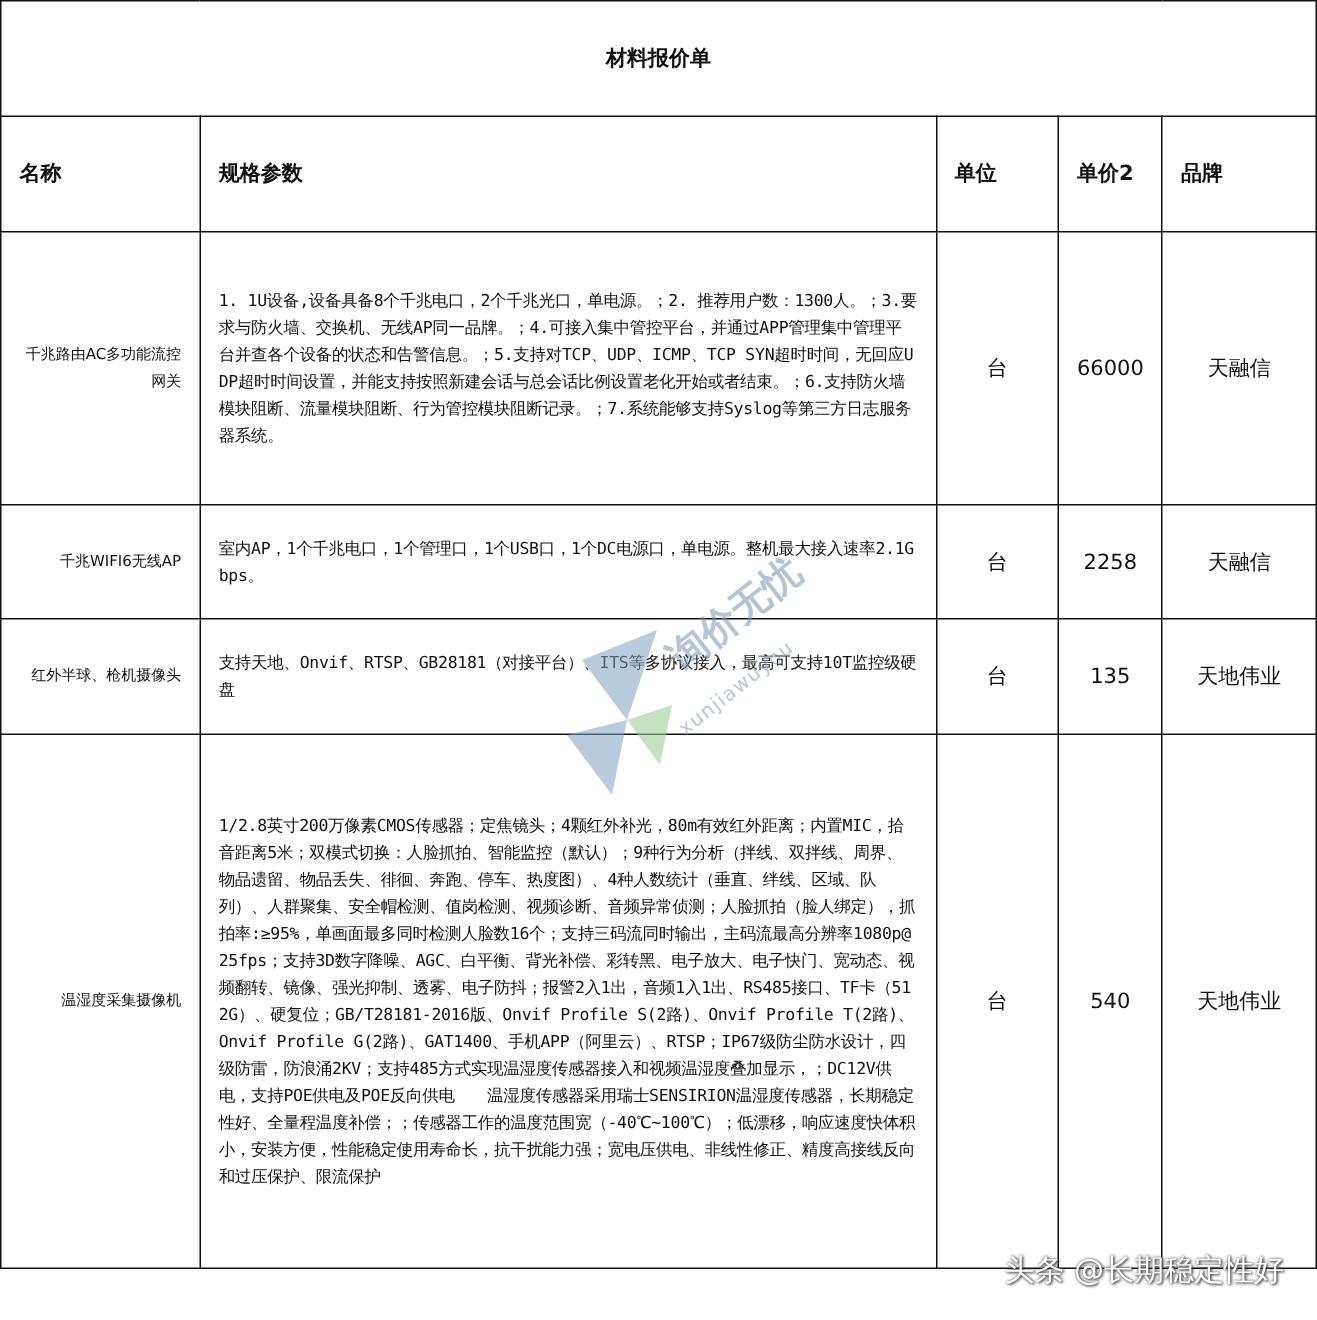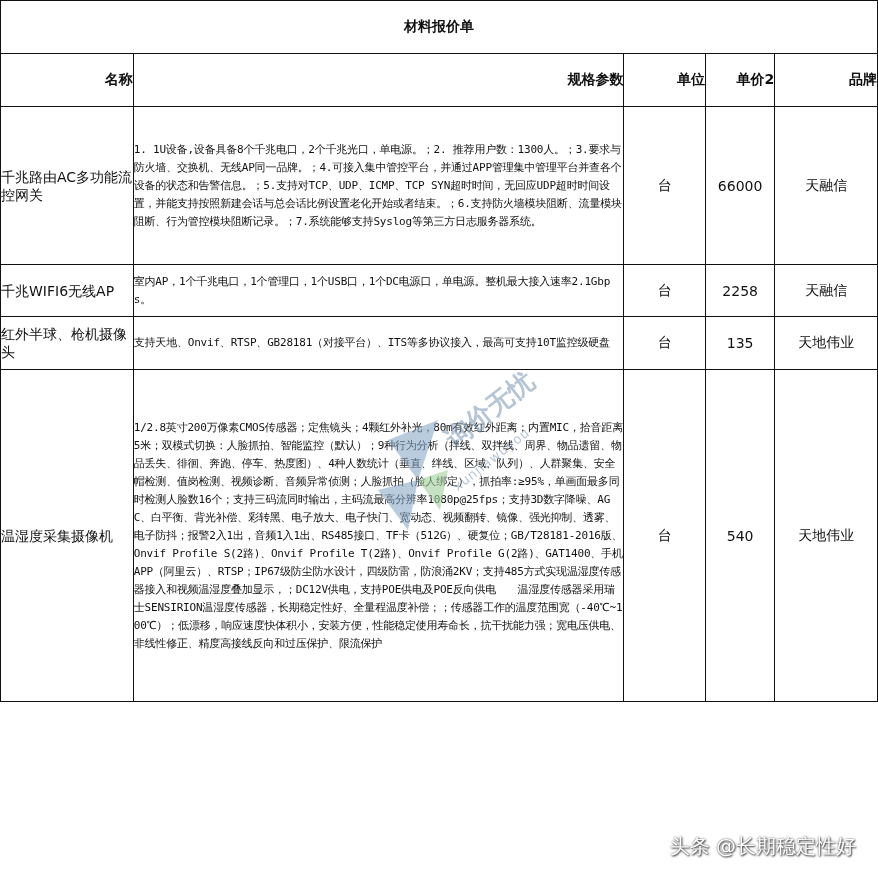--- a/index.html
+++ b/index.html
@@ -1,28 +1,28 @@
 <!DOCTYPE html>
 <html><head>
   <meta charset="utf-8">
   <style>
     html, body { margin: 0; padding: 0; background: #ffffff; }
     body { width: 878px; height: 880px; overflow: hidden; position: relative;
            font-family: "DejaVu Sans", "Liberation Sans", sans-serif; color: #111; }
     table.sheet { border-collapse: collapse; table-layout: fixed; width: 878px;
                   position: absolute; left: 0; top: 0; }
-    table.sheet td, table.sheet th { border: 1px solid #111; padding: 0; vertical-align: middle; }
+    table.sheet td, table.sheet th { border: 1px solid #111; padding: 12px; vertical-align: middle; }
     .c-name { width: 132px; }
     .c-spec { width: 488px; }
     .c-unit { width: 81px; }
     .c-price { width: 69px; }
     .c-brand { width: 102px; }
     .title-row td { height: 52px; text-align: center; font-weight: bold; font-size: 14px; }
-    .head-row th { height: 52px; text-align: right; font-weight: bold; font-size: 14px; }
-    .name-cell { text-align: left; font-size: 14px; line-height: 18px; padding: 0 3px; }
+    .head-row th { height: 52px; text-align: left; font-weight: bold; font-size: 14px; }
+    .name-cell { text-align: right; font-size: 10px; line-height: 18px; padding: 0 3px; }
     .spec-cell { text-align: left; font-size: 11px; line-height: 18px; padding: 2px 4px 2px 3px;
                  font-family: "DejaVu Sans Mono", "Liberation Mono", monospace; letter-spacing: -0.2px;
                  word-break: break-all; }
     .center-cell { text-align: center; font-size: 14px; }
     .r1 td { height: 157px; }
     .r2 td { height: 71px; }
     .r3 td { height: 51px; }
     .r4 td { height: 52px; }
     .r5 td { height: 52px; }
     .r6 td { height: 331px; }

